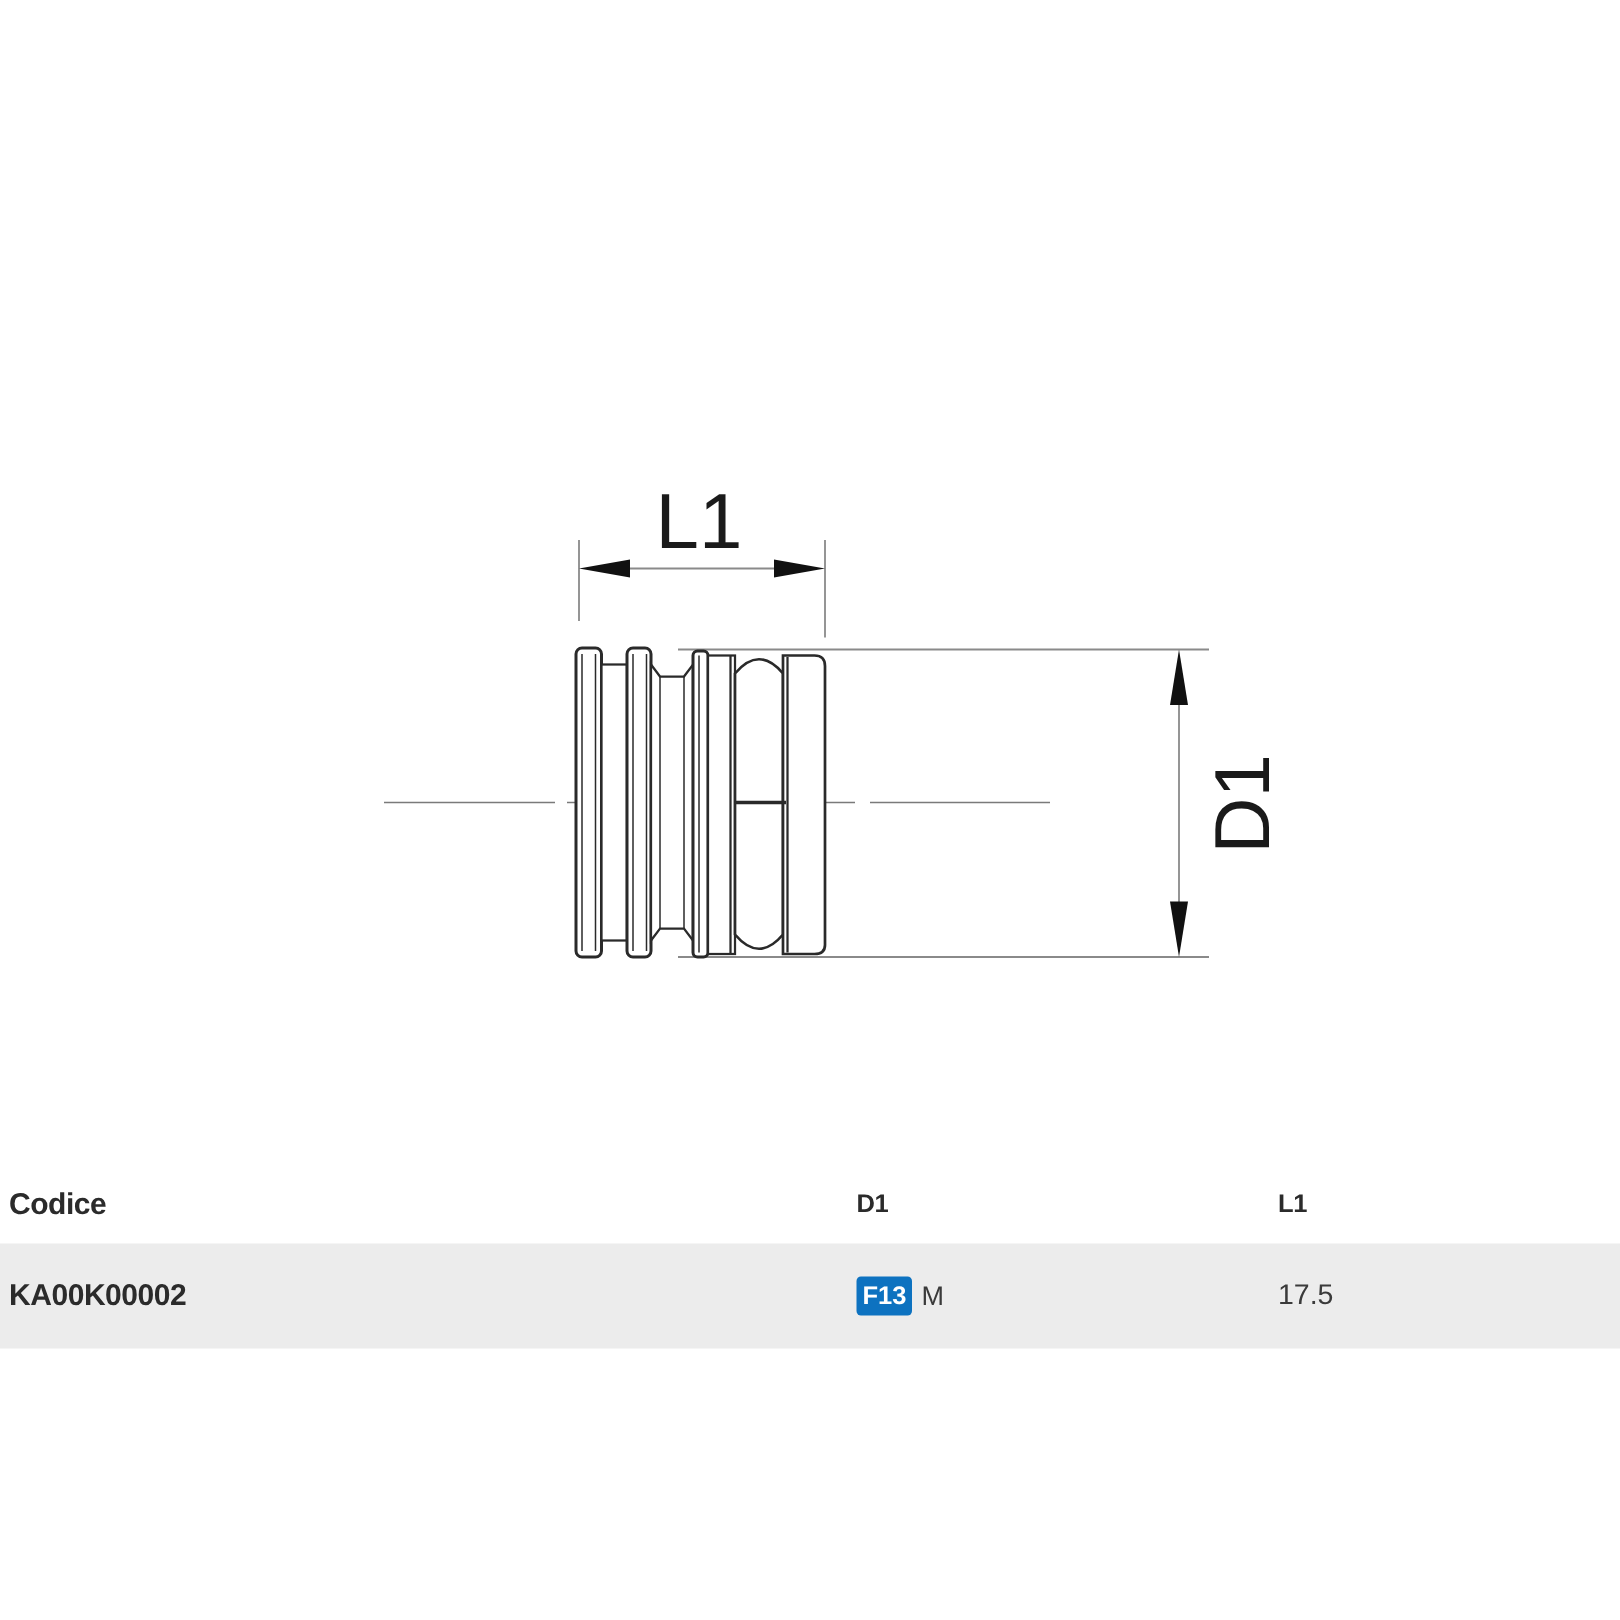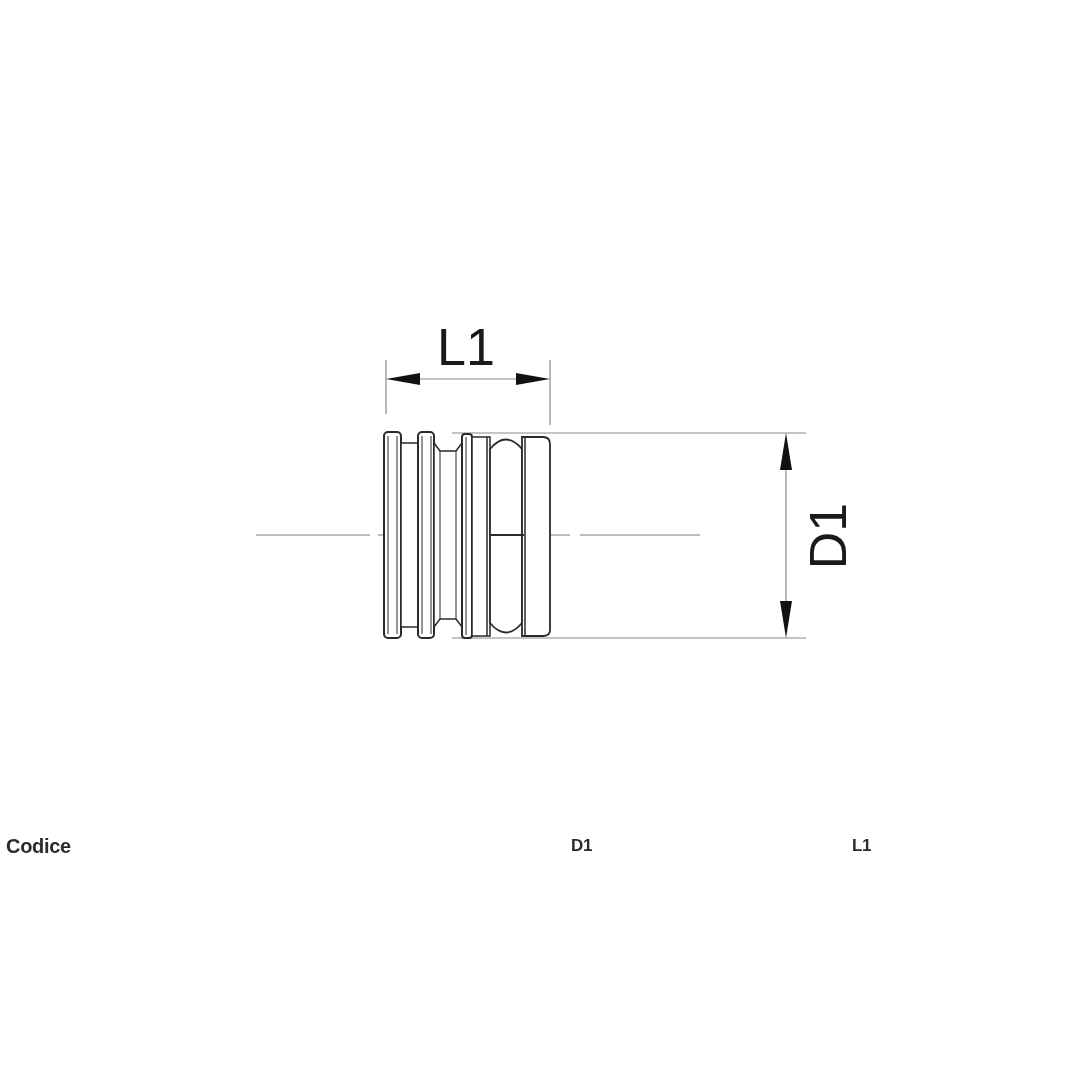--- a/index.html
+++ b/index.html
@@ -26,21 +26,21 @@
       left: 0;
       top: 0;
     }
     .dim-label {
       font-family: "Liberation Sans", "DejaVu Sans", sans-serif;
       fill: #1a1a1a;
     }
     .spec-table {
       position: absolute;
       left: 0;
-      top: 812px;
+      top: 769px;
       width: 1080px;
     }
     .spec-header {
       position: relative;
       height: 60px;
       background: #ffffff;
     }
     .spec-row {
       position: relative;
       height: 70px;
@@ -156,13 +156,21 @@
     </g>
   </svg>
 </div>
 
 <div class="spec-table">
   <div class="spec-header">
     <div class="cell col-code">Codice</div>
     <div class="cell col-d1">D1</div>
     <div class="cell col-l1">L1</div>
   </div>
+  <div class="spec-row">
+    <div class="cell col-code">KA00K00002</div>
+    <div class="cell col-d1">
+      <span class="badge">F13</span>
+      <span class="badge-suffix">M</span>
+    </div>
+    <div class="cell col-l1">17.5</div>
+  </div>
 </div>
 
 </body></html>

